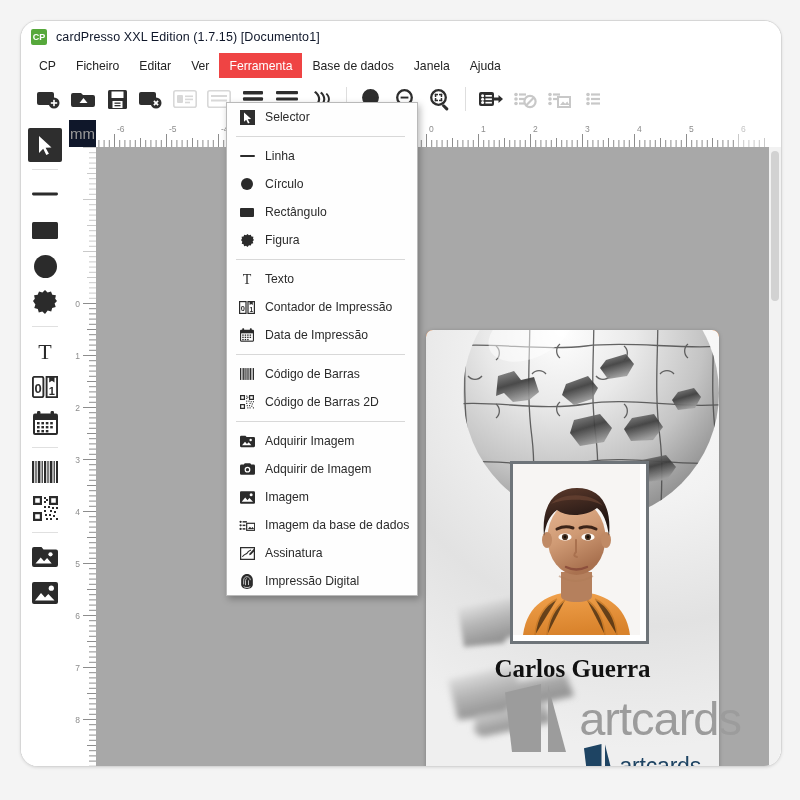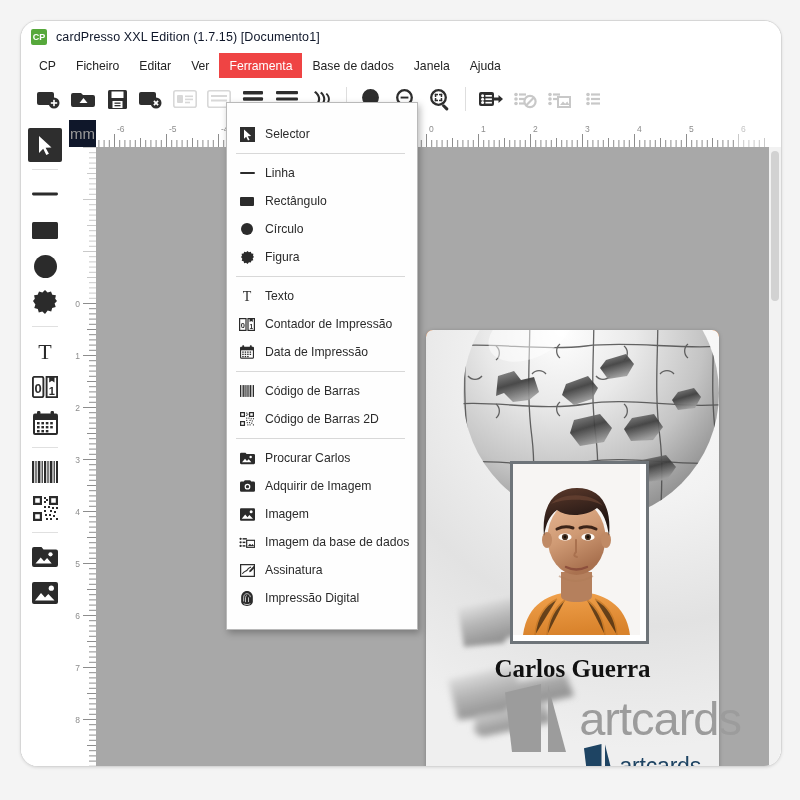--- a/index.html
+++ b/index.html
@@ -70,21 +70,21 @@
   .card-logo{position:absolute;right:18px;bottom:20px;display:flex;align-items:flex-end;gap:6px;}
   .card-logo-text{font-size:23px;color:#1e4463;letter-spacing:-.2px;line-height:1;}
 
   
   .watermark{position:absolute;right:28px;bottom:14px;display:flex;align-items:center;gap:12px;opacity:1;}
   .wm-text{font-size:47px;color:#9c9c9c;letter-spacing:-1px;line-height:1;}
 
   
   .dropdown{position:absolute;left:205px;top:81px;width:190px;background:#fefefe;
             border:1px solid #b9b9b9;box-shadow:2px 3px 7px rgba(0,0,0,.28);
-            padding:17px 0;z-index:60;}
+            padding:0 0;z-index:60;}
   .dd-item{height:28px;display:flex;align-items:center;font-size:12.2px;color:#2b2b2b;padding-left:9px;}
   .dd-ico{width:22px;min-width:22px;display:flex;align-items:center;justify-content:center;margin-right:7px;}
   .dd-ico svg{fill:#2b2b2b;}
   .dd-sep{height:1px;background:#d8d8d8;margin:5px 12px 5px 9px;}
   .dd-label{white-space:nowrap;}
 </style>
 </head>
 <body>
 
 <div class="app-window">
@@ -848,33 +848,33 @@
     <div class="dd-item">
       <span class="dd-ico">
           <svg width="15" height="4" viewBox="0 0 15 4">
             <rect y="1" width="15" height="2" rx="1"></rect>
           </svg>
         </span>
       <span class="dd-label">Linha</span>
     </div>
     <div class="dd-item">
       <span class="dd-ico">
+          <svg width="12" height="12" viewBox="0 0 12 12">
+            <circle cx="6" cy="6" r="6"></circle>
+          </svg>
+        </span>
+      <span class="dd-label">Círculo</span>
+    </div>
+    <div class="dd-item">
+      <span class="dd-ico">
           <svg width="14" height="9" viewBox="0 0 14 9">
             <rect width="14" height="9" rx="1"></rect>
           </svg>
         </span>
       <span class="dd-label">Rectângulo</span>
-    </div>
-    <div class="dd-item">
-      <span class="dd-ico">
-          <svg width="12" height="12" viewBox="0 0 12 12">
-            <circle cx="6" cy="6" r="6"></circle>
-          </svg>
-        </span>
-      <span class="dd-label">Círculo</span>
     </div>
     <div class="dd-item">
       <span class="dd-ico">
           <svg width="13" height="13" viewBox="0 0 24 24">
             <path d="M12 0l2.6 2.4L18 1.4l1.3 3.4 3.6.4-.7 3.5L24 11l-2.4 2.5 1.1 3.4-3.5 1-1 3.5-3.5-.8L12 24l-2.7-2.4-3.5.8-1-3.5-3.5-1 1.1-3.4L0 11l1.8-2.3-.7-3.5 3.6-.4L6 1.4l3.4 1z"></path>
           </svg>
         </span>
       <span class="dd-label">Figura</span>
     </div>
     <div class="dd-sep"></div>
@@ -974,21 +974,21 @@
     <div class="dd-sep"></div>
 
     <div class="dd-item">
       <span class="dd-ico">
           <svg width="15" height="13" viewBox="0 0 26 22">
             <path d="M0 3a2 2 0 0 1 2-2h7.5l2 2.4H24a2 2 0 0 1 2 2V19a2 2 0 0 1-2 2H2a2 2 0 0 1-2-2z"></path>
             <path d="M3.5 17.5l5.2-6 3.4 3.8 3-3.2 4.6 5.4z" fill="#fff"></path>
             <circle cx="18.5" cy="8.3" r="2.1" fill="#fff"></circle>
           </svg>
         </span>
-      <span class="dd-label">Procurar Carlos</span>
+      <span class="dd-label">Adquirir Imagem</span>
     </div>
     <div class="dd-item">
       <span class="dd-ico">
           <svg width="15" height="12" viewBox="0 0 22 17">
             <path d="M0 4a2 2 0 0 1 2-2h3.6L7 0h8l1.4 2H20a2 2 0 0 1 2 2v11a2 2 0 0 1-2 2H2a2 2 0 0 1-2-2z"></path>
             <circle cx="11" cy="9.5" r="4.2" fill="#fff"></circle>
             <circle cx="11" cy="9.5" r="2.4" fill="#2b2b2b"></circle>
           </svg>
         </span>
       <span class="dd-label">Adquirir de Imagem</span>

